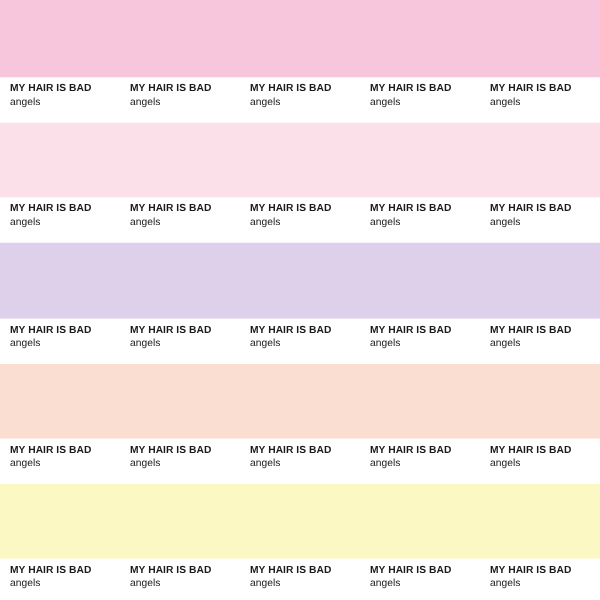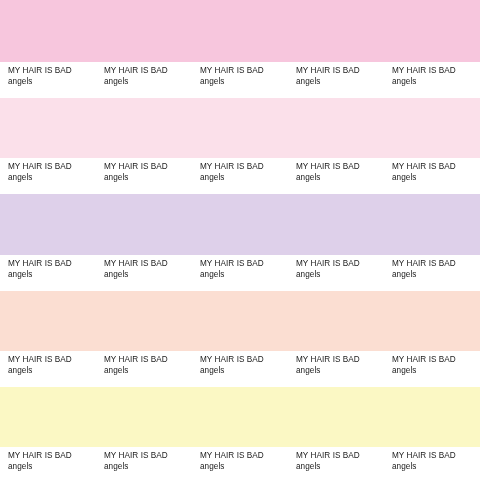--- a/index.html
+++ b/index.html
@@ -33,21 +33,21 @@
     position: absolute;
     top: 0;
     width: 96px;
     height: 36px;
   }
   .label-title {
     position: absolute;
     left: 8px;
     top: 4px;
     font-size: 8.2px;
-    font-weight: normal;
+    font-weight: bold;
     letter-spacing: 0.05px;
     color: #1a1a1a;
     white-space: nowrap;
     line-height: 10px;
   }
   .label-sub {
     position: absolute;
     left: 8px;
     top: 15px;
     font-size: 8.2px;

